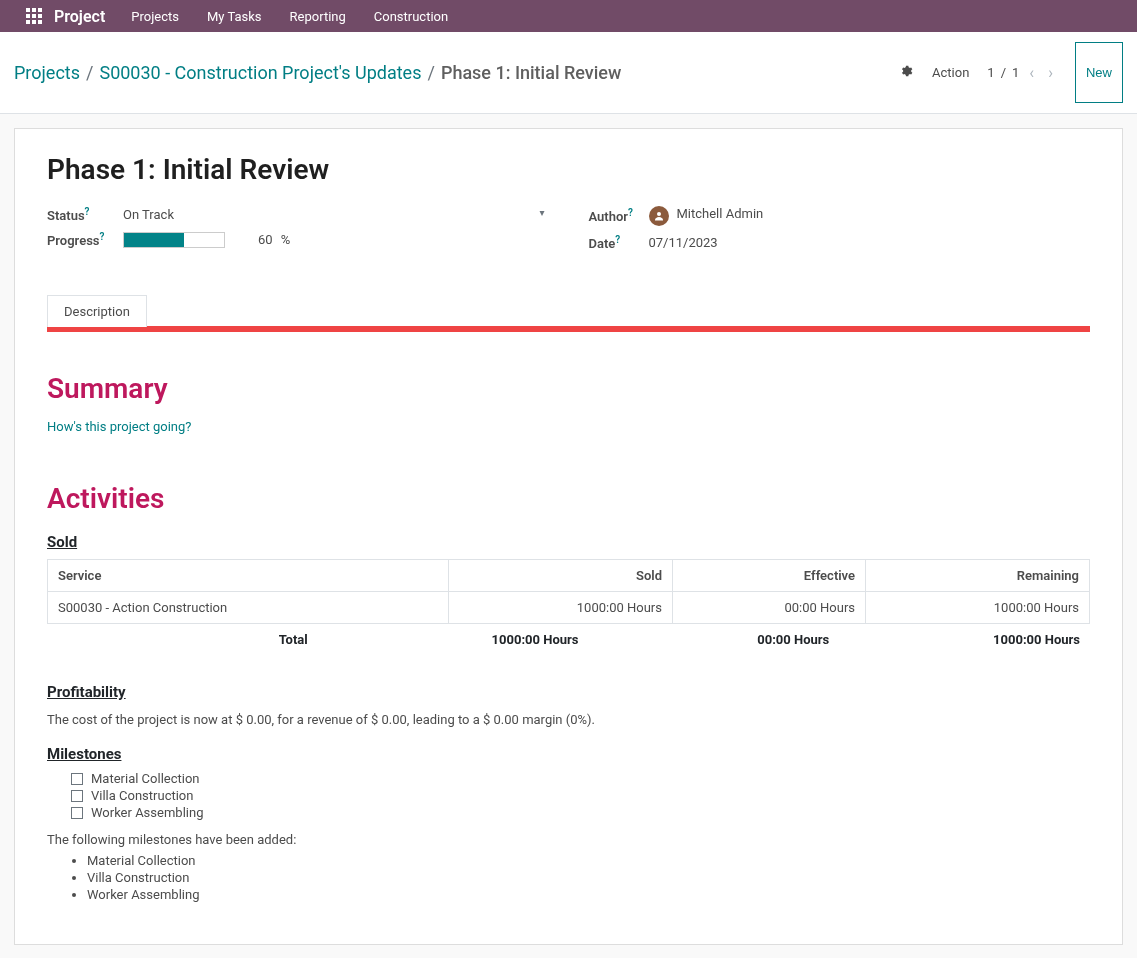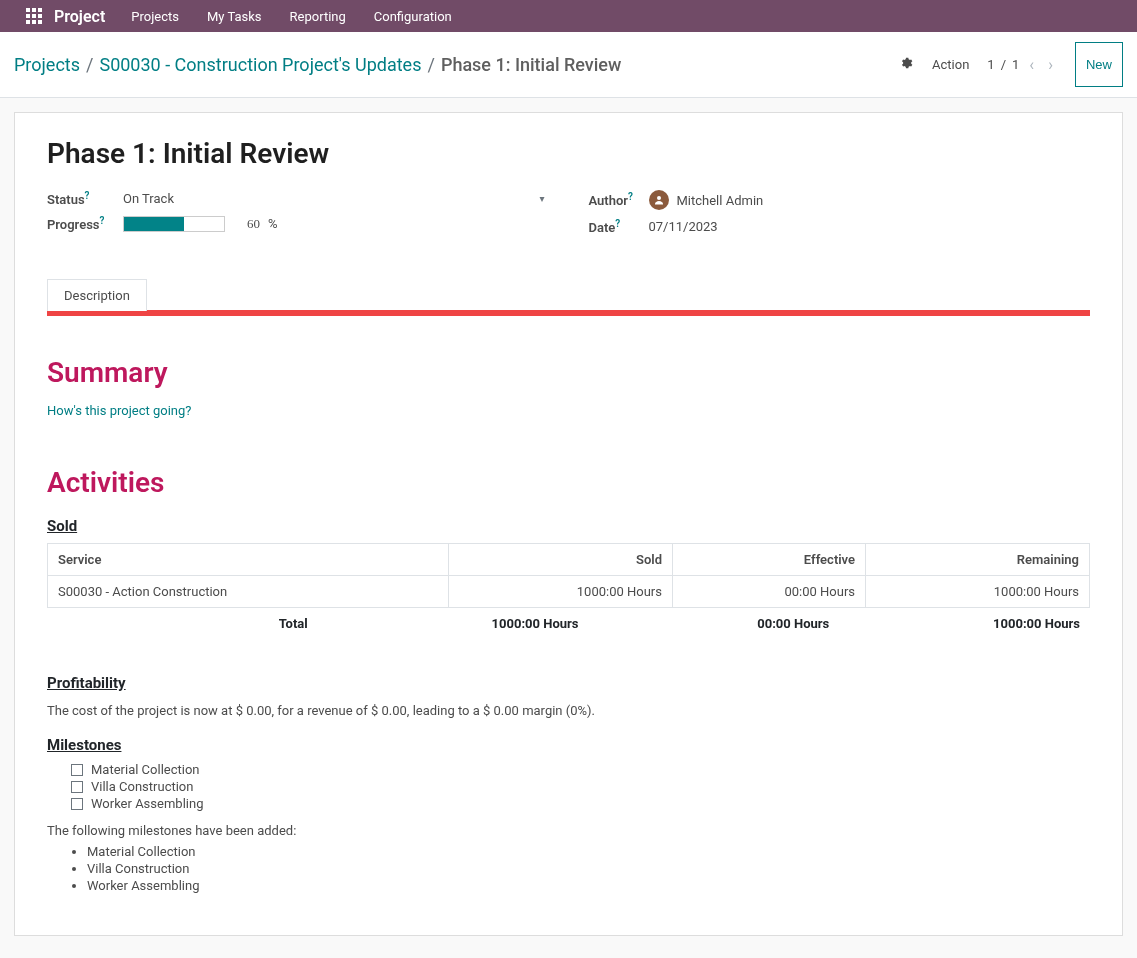--- a/index.html
+++ b/index.html
@@ -46,44 +46,44 @@
   .breadcrumb .sep { color: #6c757d; }
   .breadcrumb .current { color: #5f5f5f; font-weight: 500; }
   .right-controls { display: flex; align-items: center; gap: 18px; font-size: 13px; }
   .action-btn { display: flex; align-items: center; gap: 19px; cursor: pointer; color: #4c4c4c; }
   .pager { display: flex; align-items: center; gap: 6px; color: #4c4c4c; }
   .chev { cursor: pointer; color: #adb5bd; padding: 2px 4px; font-size: 16px; }
   .new-btn {
     border: 1px solid #017e84;
     color: #017e84;
     background: #fff;
-    padding: 14px 10px;
+    padding: 22px 10px;
     font-size: 13px;
     cursor: pointer;
   }
   
   .form-wrap { margin: 14px; background: #fff; border: 1px solid #ddd; }
   .form-sheet { padding: 24px 32px 0 32px; }
   h1.title { font-size: 28px; font-weight: 600; color: #1f1f1f; margin-bottom: 20px; }
   .field-grid {
     display: grid;
     grid-template-columns: 1fr 1fr;
     gap: 0 40px;
     align-items: start;
   }
   .field-row { display: flex; align-items: center; margin-bottom: 8px; font-size: 13px; }
   .field-label { width: 76px; font-weight: 600; color: #4c4c4c; }
   .field-label .q { color: #017e84; font-size: 10px; vertical-align: super; cursor: help; }
-  .field-val { flex: 1; display: flex; align-items: center; gap: 8px; }
+  .field-val { flex: 1; display: flex; gap: 8px; }
   .dropdown-caret { margin-left: auto; color:#6c757d; font-size:10px; cursor: pointer; padding-right:4px;}
   .progress-bar {
     width: 102px; height: 16px; border: 1px solid #ccc; background: #fff; position: relative;
   }
   .progress-fill { background: #028388; height: 100%; }
-  .progress-num { margin-left: 14px; font-family: Liberation Serif, serif; }
+  .progress-num { margin-left: 25px; }
   .avatar {
     width: 20px; height: 20px; border-radius: 50%; background: #8b5a3c;
     display: inline-flex; align-items: center; justify-content: center;
     color: #fff; font-size: 10px;
   }
   
   .tabs { margin-top: 36px; border-bottom: 6px solid #ef4444; display: flex; }
   .tab {
     padding: 8px 16px;
     border: 1px solid #dee2e6;
@@ -128,21 +128,21 @@
       <span></span>
       <span></span>
     <span></span>
       <span></span>
       <span></span>
   </div>
   <div class="brand">Project</div>
   <a class="navlink">Projects</a>
   <a class="navlink">My Tasks</a>
   <a class="navlink">Reporting</a>
-  <a class="navlink">Configuration</a>
+  <a class="navlink">Construction</a>
 </div>
 
 <div class="breadcrumb-bar">
   <div class="breadcrumb">
     <a>Projects</a>
     <span class="sep">/</span>
     <a>S00030 - Construction Project's Updates</a>
     <span class="sep">/</span>
     <span class="current">Phase 1: Initial Review</span>
   </div>
@@ -252,21 +252,21 @@
         </tr>
       </tbody>
     </table>
     <div class="total-row">
       <div class="lbl">Total</div>
       <div>1000:00 Hours</div>
       <div>00:00 Hours</div>
       <div>1000:00 Hours</div>
     </div>
 
-    <h3 style="margin-top:35px;">Profitability</h3>
+    <h3 style="margin-top:28px;">Profitability</h3>
     <p style="margin:11px 0;">The cost of the project is now at $ 0.00, for a revenue of $ 0.00, leading to a $ 0.00 margin (0%).</p>
 
     <h3>Milestones</h3>
     <div class="checklist">
       <div class="item">
         <span class="box"></span>
         <span>Material Collection</span>
       </div>
       <div class="item">
         <span class="box"></span>

